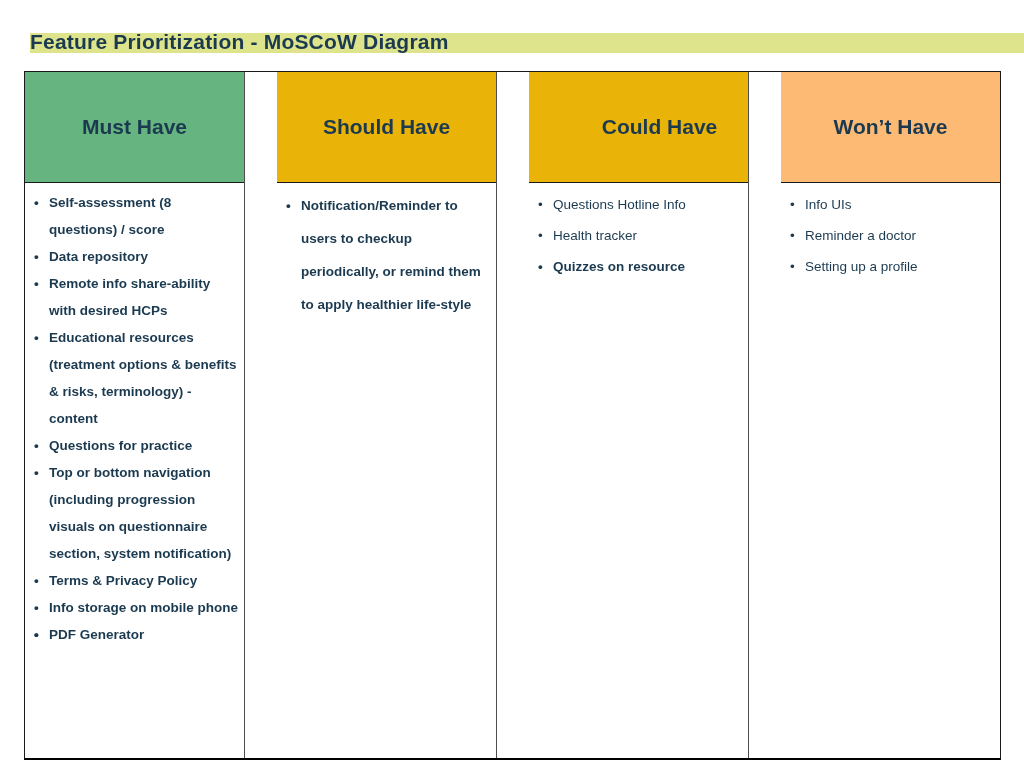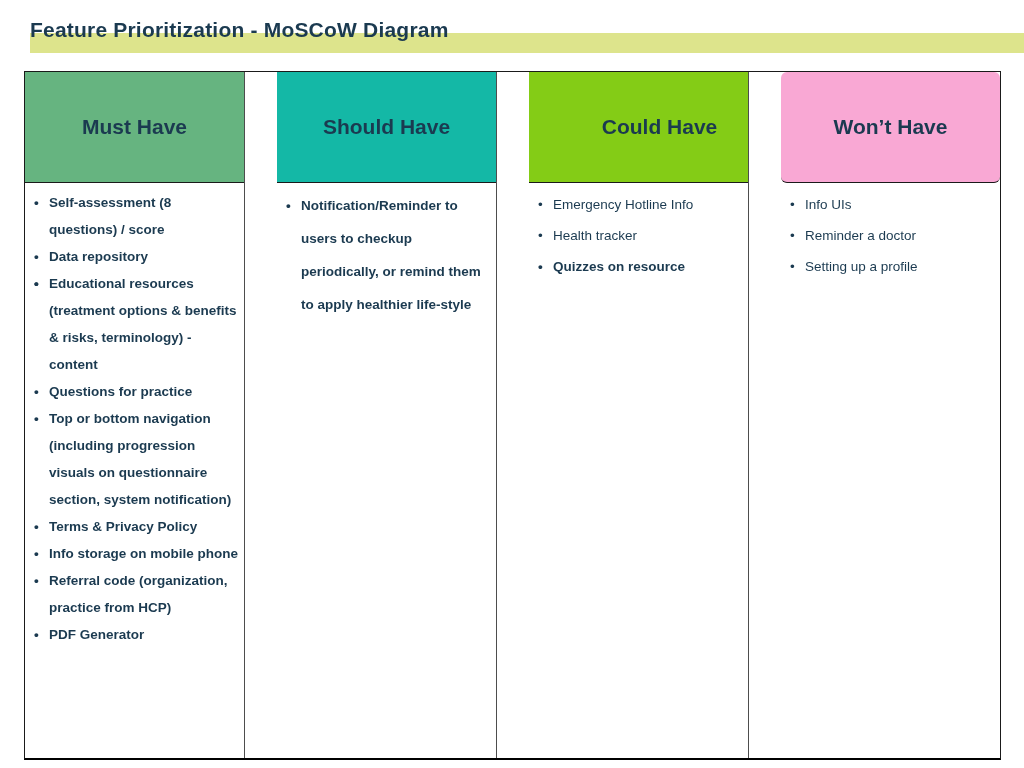--- a/index.html
+++ b/index.html
@@ -20,21 +20,21 @@
   .title-highlight {
     position: absolute;
     left: 30px;
     right: 0;
     top: 33px;
     height: 20px;
   }
   .page-title {
     position: absolute;
     left: 30px;
-    top: 18px;
+    top: 30px;
     margin: 0;
     font-size: 21px;
     font-weight: bold;
     letter-spacing: 0.2px;
   }
 
   
   .moscow-table {
     position: absolute;
     left: 24px;
@@ -116,20 +116,21 @@
       <span class="item-text">Self-assessment (8 questions) / score</span>
     </li>
 
     <li class="item-bold">
       <span class="bullet">•</span>
       <span class="item-text">Data repository</span>
     </li>
 
     <li class="item-bold">
       <span class="bullet">•</span>
+      <span class="item-text">Remote info share-ability with desired HCPs</span>
     </li>
 
     <li class="item-bold">
       <span class="bullet">•</span>
       <span class="item-text">Educational resources (treatment options &amp; benefits &amp; risks, terminology) - content</span>
     </li>
 
     <li class="item-bold">
       <span class="bullet">•</span>
       <span class="item-text">Questions for practice</span>
@@ -145,71 +146,70 @@
       <span class="item-text">Terms &amp; Privacy Policy</span>
     </li>
 
     <li class="item-bold">
       <span class="bullet">•</span>
       <span class="item-text">Info storage on mobile phone</span>
     </li>
 
     <li class="item-bold">
       <span class="bullet">•</span>
-      <span class="item-text">Referral code (organization, practice from HCP)</span>
     </li>
 
     <li class="item-bold">
       <span class="bullet">•</span>
       <span class="item-text">PDF Generator</span>
     </li>
   </ul>
       </div>
     </div>
 
     <div class="col">
-      <div class="col-header" style="background: #14b8a6; color: rgb(27, 58, 80);">
+      <div class="col-header" style="background: #eab308; color: rgb(27, 58, 80);">
         <span>Should Have</span>
       </div>
       <div class="col-body">
         <ul class="items" style="color: rgb(27, 58, 80);">
     <li class="item-bold">
       <span class="bullet">•</span>
       <span class="item-text">Notification/Reminder to users to checkup periodically, or remind them to apply healthier life-style</span>
     </li>
   </ul>
       </div>
     </div>
 
     <div class="col">
-      <div class="col-header" style="background: #84cc16; color: rgb(27, 58, 80); padding-left: 42px;">
+      <div class="col-header" style="background: #eab308; color: rgb(27, 58, 80); padding-left: 42px;">
         <span>Could Have</span>
       </div>
       <div class="col-body">
         <ul class="items" style="color: rgb(27, 58, 80);">
     <li class="item-regular">
       <span class="bullet">•</span>
-      <span class="item-text">Emergency Hotline Info</span>
+      <span class="item-text">Questions Hotline Info</span>
     </li>
 
     <li class="item-regular">
       <span class="bullet">•</span>
       <span class="item-text">Health tracker</span>
     </li>
 
     <li class="item-bold">
       <span class="bullet">•</span>
       <span class="item-text">Quizzes on resource</span>
     </li>
   </ul>
       </div>
     </div>
 
     <div class="col">
-      <div class="col-header" style="background: #f9a8d4; color: rgb(27, 58, 80); border-radius: 6px;">
+      <div class="col-header" style="background: #fdba74; color: rgb(27, 58, 80);">
         <span>Won’t Have</span>
       </div>
       <div class="col-body">
         <ul class="items" style="color: rgb(27, 58, 80);">
     <li class="item-regular">
       <span class="bullet">•</span>
       <span class="item-text">Info UIs</span>
     </li>
 
     <li class="item-regular">

